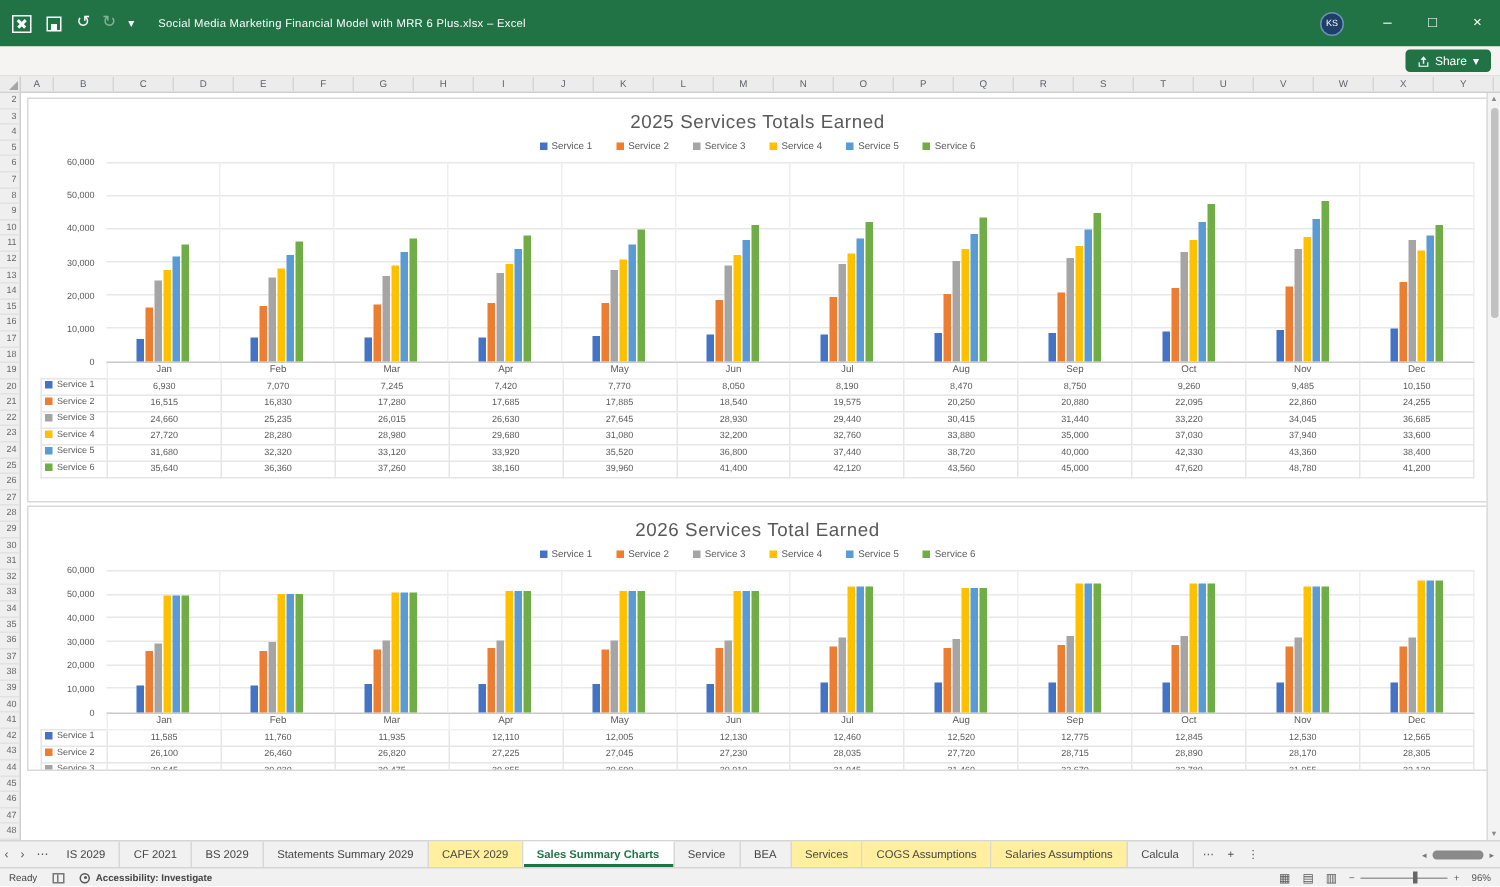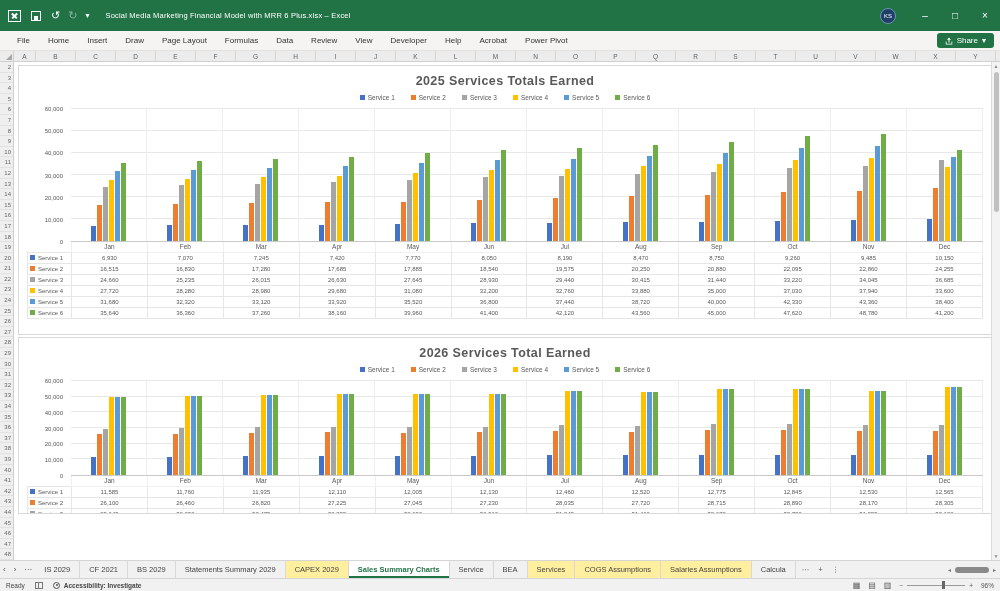--- a/index.html
+++ b/index.html
@@ -41,21 +41,21 @@
   .col-h.first { width:22px; flex:0 0 22px; }
 
   
   .grid { position:relative; height:498px; background:#fff; overflow:hidden; }
   .row-headers { position:absolute; left:0; top:0; width:14px; height:100%; background:#efefef; border-right:1px solid #cfcfcf; }
   .row-h { height:10.6px; line-height:10.6px; font-size:6px; color:#666; text-align:right; padding-right:2px; border-bottom:1px solid #e2e2e2; }
 
   .chart-block { position:absolute; left:18px; width:974px; background:#fff; border:1px solid #d9d9d9; }
   .chart-a { top:3px; height:270px; }
   .chart-b { top:275px; height:177px; overflow:hidden; }
-  .chart-title { margin-top:8px; text-align:center; font-size:12.5px; font-weight:700; color:#595959; letter-spacing:.4px; }
+  .chart-title { margin-top:8px; text-align:center; font-size:12.5px; font-weight:400; color:#595959; letter-spacing:.4px; }
   .chart-legend { margin-top:6px; display:flex; justify-content:center; gap:16px; }
   .leg-item { display:flex; align-items:center; gap:3px; }
   .leg-key { display:inline-block; width:5px; height:5px; flex:0 0 5px; }
   .leg-txt { font-size:6.5px; color:#595959; }
   .chart-body { position:relative; margin:8px 8px 0 8px; }
   .y-labels { position:absolute; left:0; top:0; width:40px; }
   .chart-a .y-labels, .chart-a .plot { height:133px; }
   .chart-b .y-labels, .chart-b .plot { height:95px; }
   .y-lab { position:absolute; right:4px; transform:translateY(50%); font-size:6px; color:#595959; }
   .plot { margin-left:44px; position:relative; display:flex; border-bottom:1px solid #c9c9c9; }
@@ -117,35 +117,20 @@
     <span class="doc-title">Social Media Marketing Financial Model with MRR 6 Plus.xlsx  –  Excel</span>
     <div class="tb-right">
       <span class="avatar">KS</span>
       <span class="winbtn">–</span>
       <span class="winbtn">□</span>
       <span class="winbtn close">×</span>
     </div>
   </div>
 
   <div class="ribbon">
-    <div class="ribbon-tabs">
-        <div class="ribbon-tab">File</div>
-        <div class="ribbon-tab">Home</div>
-        <div class="ribbon-tab">Insert</div>
-        <div class="ribbon-tab">Draw</div>
-        <div class="ribbon-tab">Page Layout</div>
-        <div class="ribbon-tab">Formulas</div>
-        <div class="ribbon-tab">Data</div>
-        <div class="ribbon-tab">Review</div>
-        <div class="ribbon-tab">View</div>
-        <div class="ribbon-tab">Developer</div>
-        <div class="ribbon-tab">Help</div>
-        <div class="ribbon-tab">Acrobat</div>
-        <div class="ribbon-tab">Power Pivot</div>
-      </div>
     <div class="share-btn">
       <svg width="8" height="8" viewBox="0 0 16 16">
           <path d="M8 1l4 4.5h-3V11H7V5.5H4z" fill="#fff"></path>
           <path d="M3 9v4.5h10V9h1.5v6h-13V9z" fill="#fff"></path>
         </svg>
       <span>Share</span>
       <span>▾</span>
     </div>
   </div>
 

